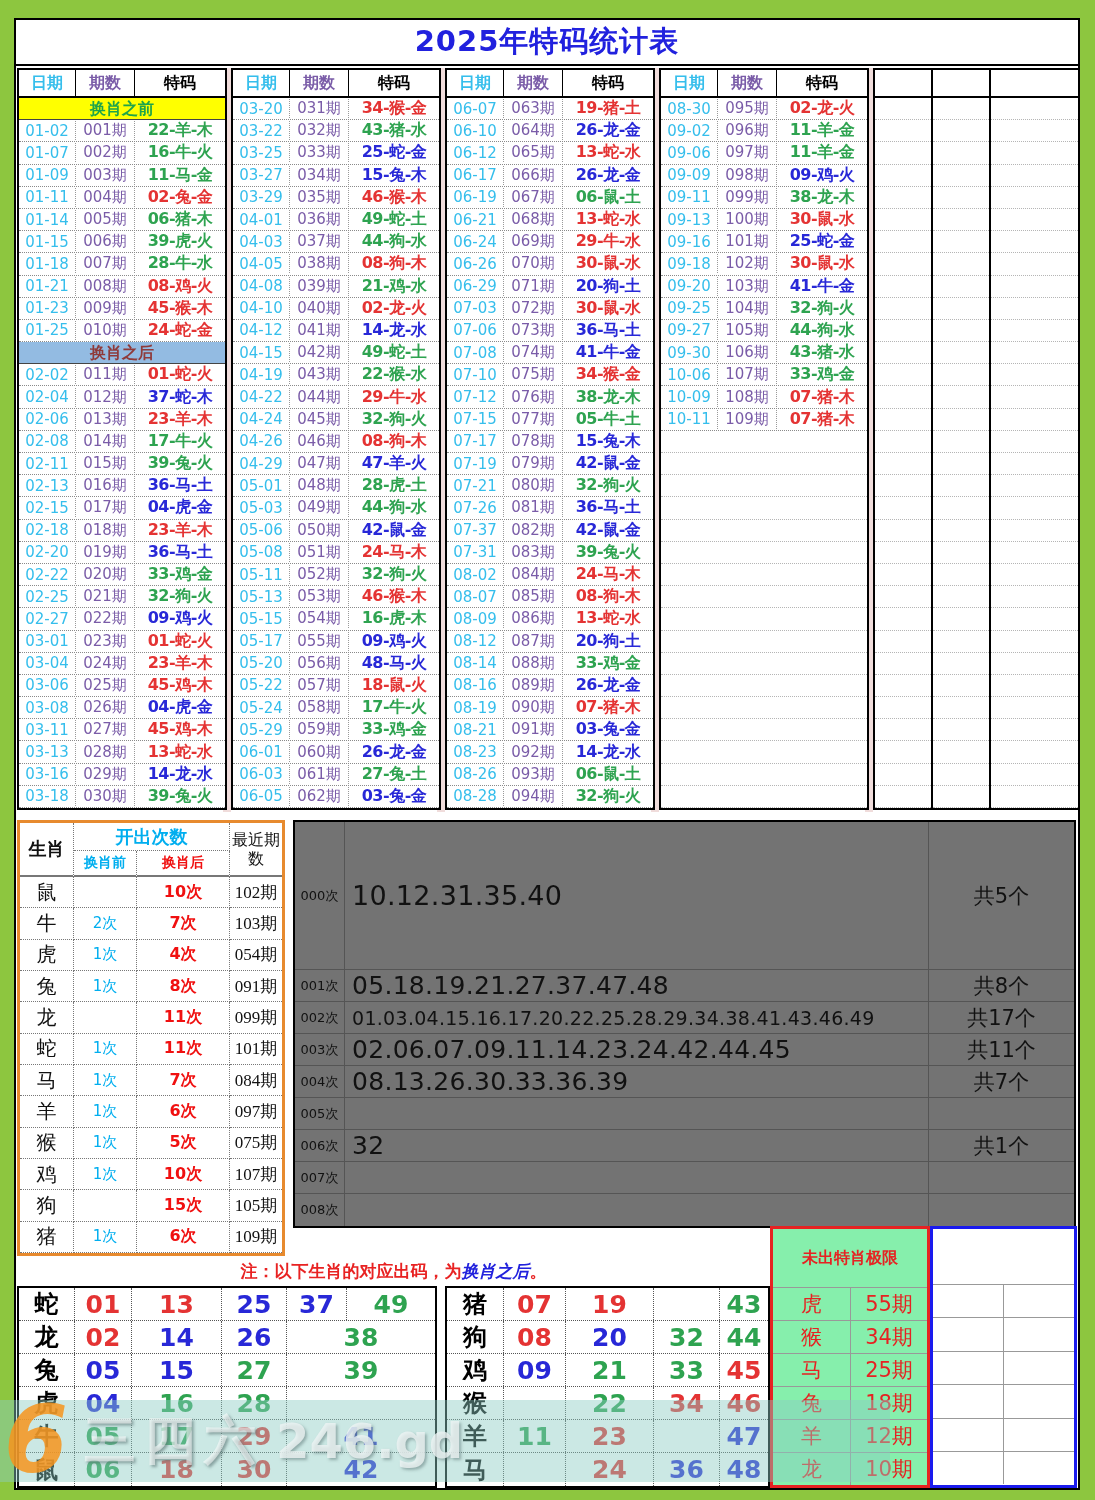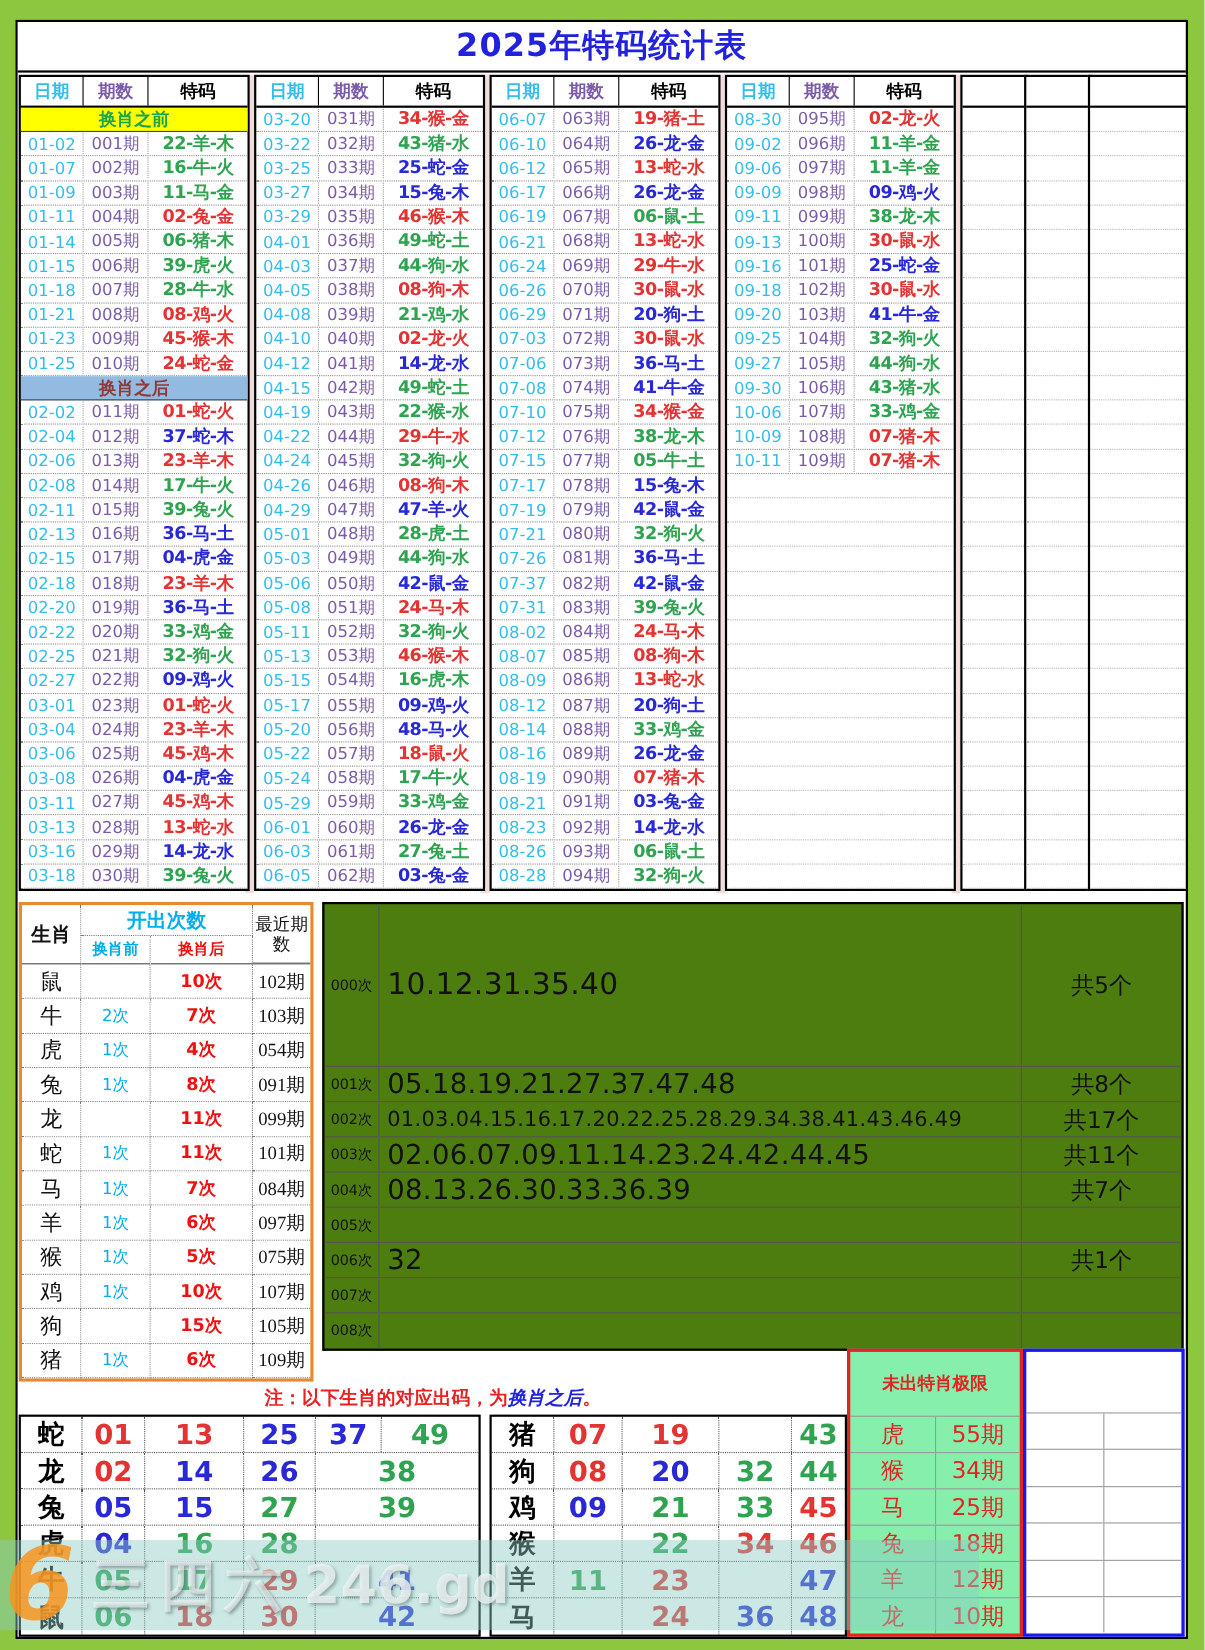--- a/index.html
+++ b/index.html
@@ -50,21 +50,21 @@
   .zc-zodiac-h{font-weight:bold;font-size:18px;border-bottom:2px solid #777}
   .zc-counts-h{color:var(--statcyan);font-weight:bold;font-size:18px;border-bottom:1px dotted #777}
   .zc-recent-h{font-size:16px;line-height:1.2;text-align:center;border-bottom:2px solid #777}
   .zc-before-h{color:var(--statcyan);font-weight:bold;font-size:14px;border-bottom:2px solid #777}
   .zc-after-h{color:var(--statred);font-weight:bold;font-size:14px;border-bottom:2px solid #777}
   .zc-zodiac{font-size:20px}
   .zc-before{color:var(--statcyan);font-weight:normal;font-size:15px}
   .zc-after{color:var(--statred);font-weight:bold;font-size:16px}
   .zc-recent{font-size:17px;font-family:"Liberation Serif",serif}
   
-  #counts{position:absolute;left:277px;top:800px;width:783px;border:2px solid #000;box-sizing:border-box;background:#4d7c0f}
+  #counts{position:absolute;left:277px;top:800px;width:783px;border:2px solid #000;box-sizing:border-box;background:#737373}
   .ct-row{display:flex;height:32px;border-bottom:1px solid #555;box-sizing:border-box;align-items:stretch}
   .ct-row:last-child{border-bottom:none}
   .ct-tall{height:148px}
   .ct-label{width:50px;border-right:1px solid #555;font-size:13px;display:flex;align-items:center;
             justify-content:center;box-sizing:border-box}
   .ct-nums{flex:1;display:flex;align-items:center;padding-left:7px;font-size:25px;letter-spacing:0.3px;overflow:hidden}
   .ct-tall .ct-nums{font-size:27px}
   .ct-small{font-size:19px !important}
   .ct-total{width:146px;border-left:1px solid #555;display:flex;align-items:center;justify-content:center;
             font-size:21px;box-sizing:border-box}

